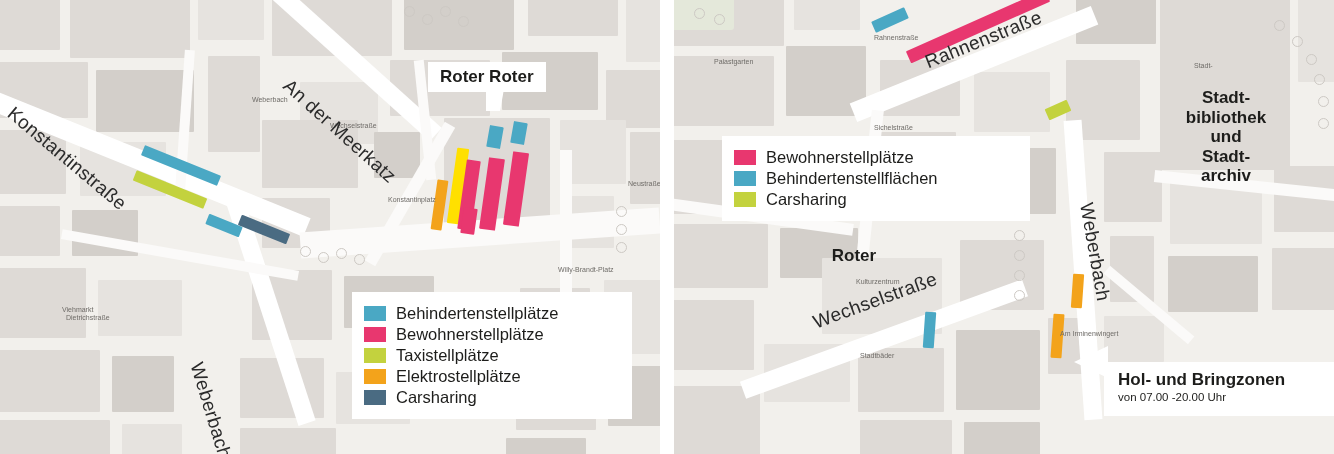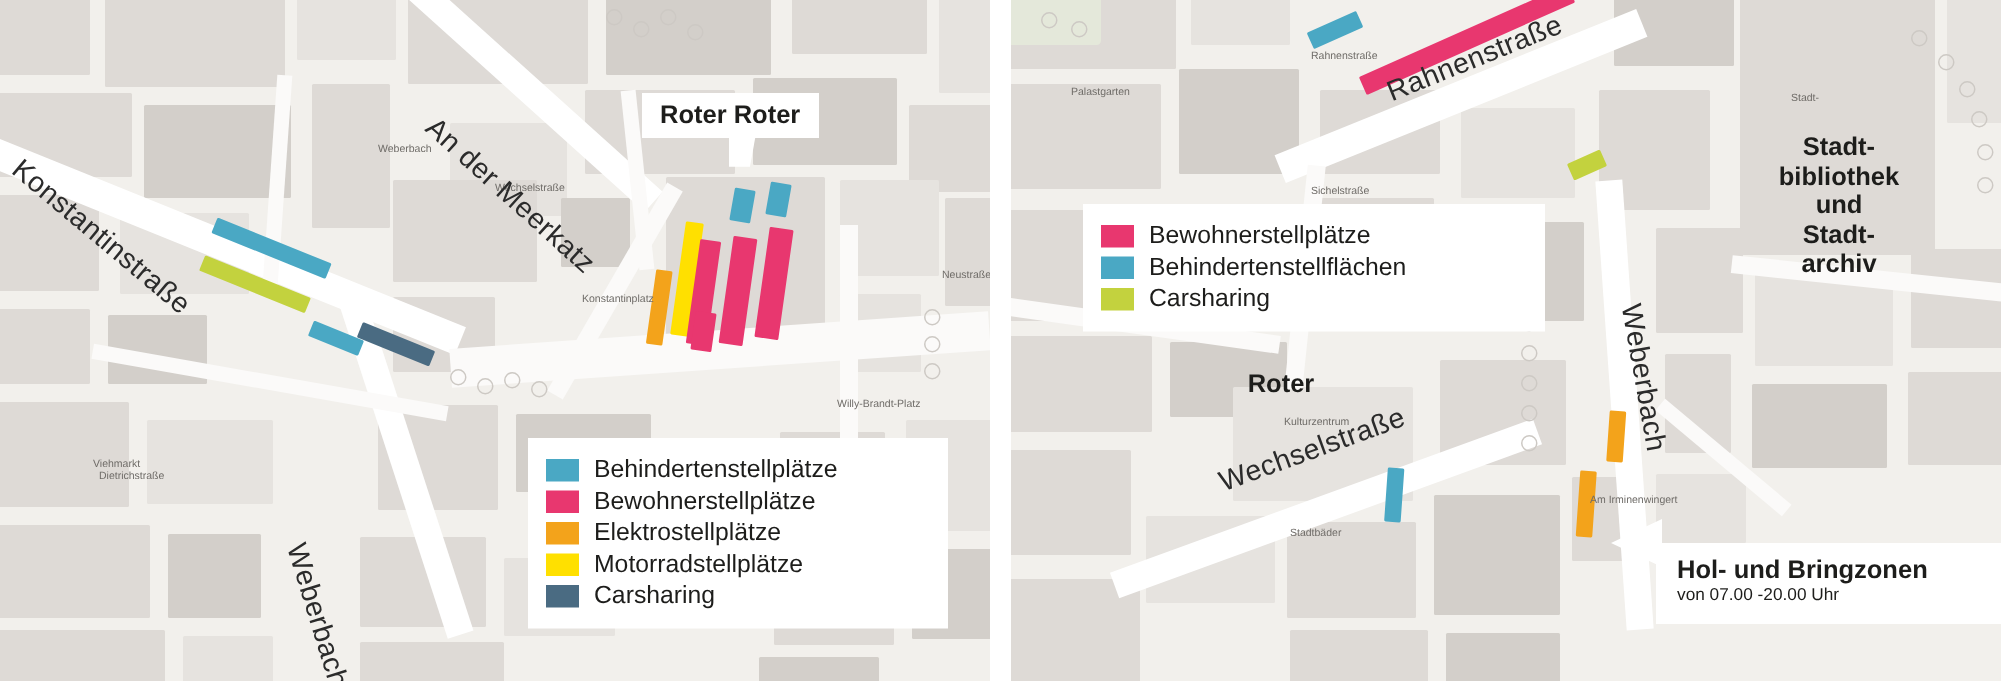--- a/index.html
+++ b/index.html
@@ -257,26 +257,26 @@
       <div id="legend-left-rows">
           <div class="legend-row">
             <span class="swatch" style="background: rgb(74, 168, 196);"></span>
             <span class="legend-label">Behindertenstellplätze</span>
           </div>
           <div class="legend-row">
             <span class="swatch" style="background: rgb(232, 55, 111);"></span>
             <span class="legend-label">Bewohnerstellplätze</span>
           </div>
           <div class="legend-row">
+            <span class="swatch" style="background: rgb(195, 210, 62);"></span>
+            <span class="legend-label">Taxistellplätze</span>
+          </div>
+          <div class="legend-row">
             <span class="swatch" style="background: rgb(243, 163, 27);"></span>
             <span class="legend-label">Elektrostellplätze</span>
-          </div>
-          <div class="legend-row">
-            <span class="swatch" style="background: rgb(255, 224, 0);"></span>
-            <span class="legend-label">Motorradstellplätze</span>
           </div>
           <div class="legend-row">
             <span class="swatch" style="background: rgb(74, 107, 130);"></span>
             <span class="legend-label">Carsharing</span>
           </div>
         </div>
     </div>
   </div>
 
   <div class="gutter"></div>

